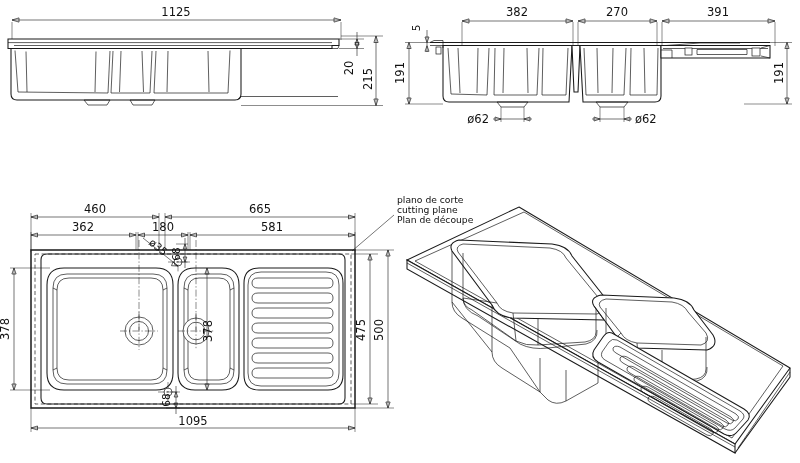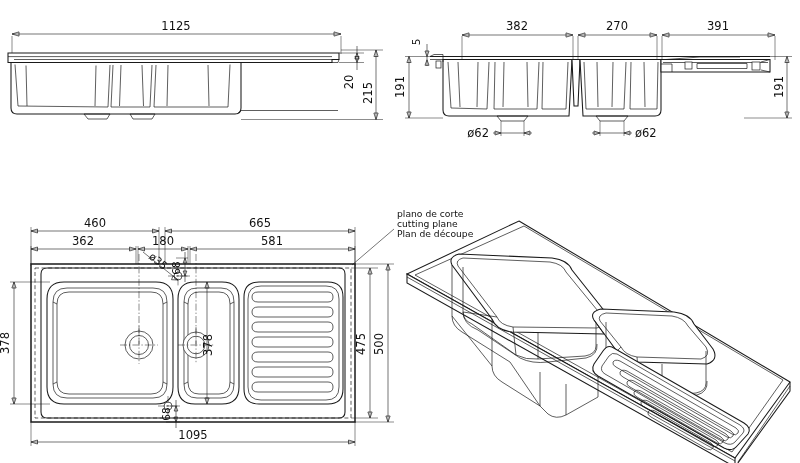--- a/index.html
+++ b/index.html
@@ -1,18 +1,18 @@
 <!DOCTYPE html>
 <html><head>
 <meta charset="utf-8">
 <style>
   html,body{margin:0;padding:0;background:#ffffff;}
   body{width:800px;height:463px;position:relative;overflow:hidden;
        font-family:"DejaVu Sans","Liberation Sans",sans-serif;color:#1a1a1a;}
-  .sheet{position:absolute;inset:0;margin-top:14px;}
+  .sheet{position:absolute;inset:0;}
   svg{position:absolute;top:0;left:0;width:800px;height:463px;}
   .dimtxt{font-size:11.5px;fill:#111;font-family:"DejaVu Sans","Liberation Sans",sans-serif;}
   .dimtxt.sm{font-size:10.5px;}
   .note{font-size:9.2px;fill:#111;font-family:"DejaVu Sans","Liberation Sans",sans-serif;}
   .ln{stroke:#1a1a1a;fill:none;}
   .thin{stroke-width:.7;}
   .med{stroke-width:1.05;}
   .thick{stroke-width:1.5;}
   .dim{stroke:#1a1a1a;stroke-width:.6;fill:none;}
   .ext{stroke:#1a1a1a;stroke-width:.5;fill:none;}

